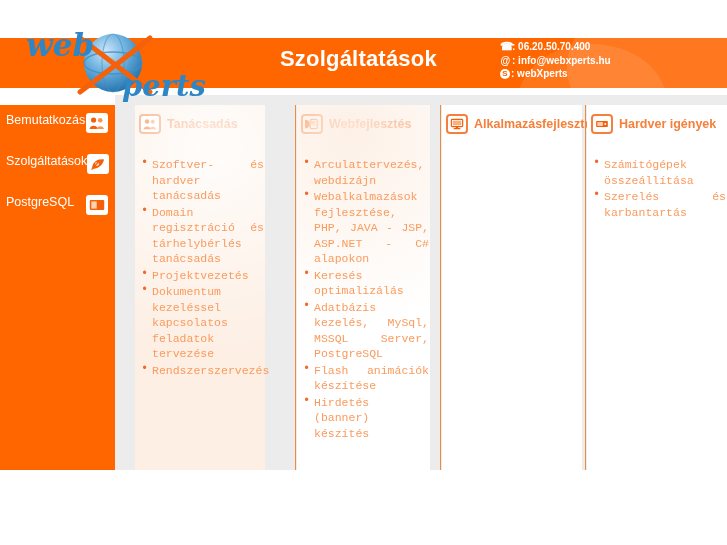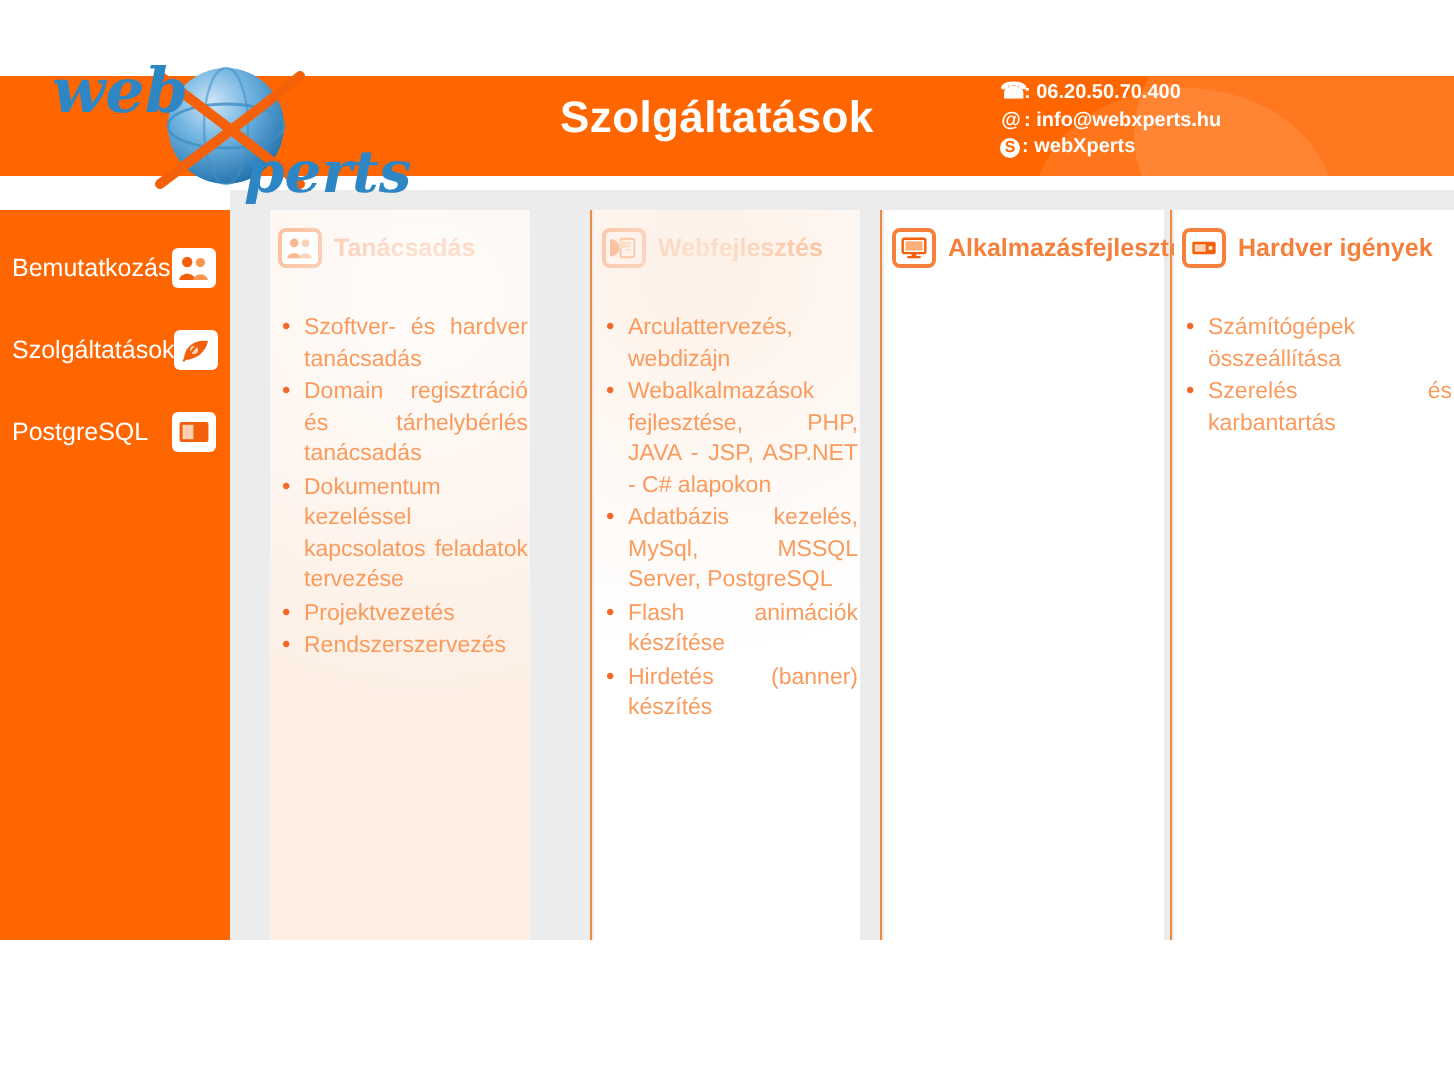--- a/index.html
+++ b/index.html
@@ -52,21 +52,21 @@
     background: #ffffff; color: #ff6600; border-radius: 50%;
     width: 10px; height: 10px; line-height: 10px; font-size: 8px;
   }
 
   
   .sidebar {
     position: absolute; left: 0; top: 105px; width: 115px; height: 365px;
     background: #ff6600;
   }
   .nav-item {
-    position: relative; display: flex; align-items: center;
+    position: relative; display: flex; 
     justify-content: space-between;
     height: 41px; padding: 0 7px 0 6px;
     color: #ffffff; font-size: 12.5px; white-space: nowrap;
   }
   .nav-item:nth-child(1) { margin-top: 8px; }
   .nav-label { color: #ffffff; }
   .nav-ico {
     width: 22px; height: 20px; background: #ffffff; border-radius: 3px;
     display: flex; align-items: center; justify-content: center; flex: none;
   }
@@ -101,21 +101,21 @@
   .head-ico {
     width: 22px; height: 20px; flex: none;
     border: 2px solid #f5803c; border-radius: 4px; background: #ffffff;
     display: flex; align-items: center; justify-content: center;
   }
   .head-ico svg { display: block; }
   .head-label {
     color: #f5803c; font-size: 12.5px; font-weight: bold; white-space: nowrap;
   }
 
-  .col-list { list-style: none; padding: 14px 1px 0 6px; }
+  .col-list { list-style: none; padding: 14px 1px 0 6px; font-family: Liberation Mono, monospace; }
   .col-list li {
     position: relative; padding-left: 11px; margin-bottom: 1px;
     color: #fa9b5e; font-size: 11.5px; line-height: 15.5px;
     text-align: justify;
   }
   .col-list li::before {
     content: "\2022"; position: absolute; left: 0; top: -1px;
     color: #f2692a; font-size: 12px;
   }
 
@@ -221,22 +221,22 @@
             <path d="M0.6 13 C0.9 8.8 8.3 8.8 8.6 13 Z" fill="#f4600a"></path>
             <circle cx="11.2" cy="4.3" r="2.3" fill="#f99551"></circle>
             <path d="M7.6 13 C7.9 9.3 14.6 9.3 14.9 13 Z" fill="#f99551"></path>
           </svg>
         </span>
         <span class="head-label">Tanácsadás</span>
       </div>
       <ul class="col-list">
         <li>Szoftver- és hardver tanácsadás</li>
         <li>Domain regisztráció és tárhelybérlés tanácsadás</li>
+        <li>Projektvezetés</li>
         <li>Dokumentum kezeléssel kapcsolatos feladatok tervezése</li>
-        <li>Projektvezetés</li>
         <li>Rendszerszervezés</li>
       </ul>
     </div>
 
     <div class="col-sep sep1"></div>
 
     <div class="col c2">
       <div class="sheen2"></div>
       <div class="col-head">
         <span class="head-ico">
@@ -245,20 +245,21 @@
             <path d="M9 4 h3 M9 6 h3 M9 8 h3" stroke="#f99551" stroke-width="0.9"></path>
             <path d="M5.4 7 A5 5 0 1 1 5.4 6.9 Z" fill="#f4600a"></path>
             <path d="M5.4 7 L5.4 2 A5 5 0 0 1 10 7 Z" fill="#fbb07a"></path>
           </svg>
         </span>
         <span class="head-label">Webfejlesztés</span>
       </div>
       <ul class="col-list">
         <li>Arculattervezés, webdizájn</li>
         <li>Webalkalmazások fejlesztése, PHP, JAVA - JSP, ASP.NET - C# alapokon</li>
+        <li>Keresés optimalizálás</li>
         <li>Adatbázis kezelés, MySql, MSSQL Server, PostgreSQL</li>
         <li>Flash animációk készítése</li>
         <li>Hirdetés (banner) készítés</li>
       </ul>
     </div>
 
     <div class="col-sep sep2"></div>
 
     <div class="col c3">
       <div class="col-head">

